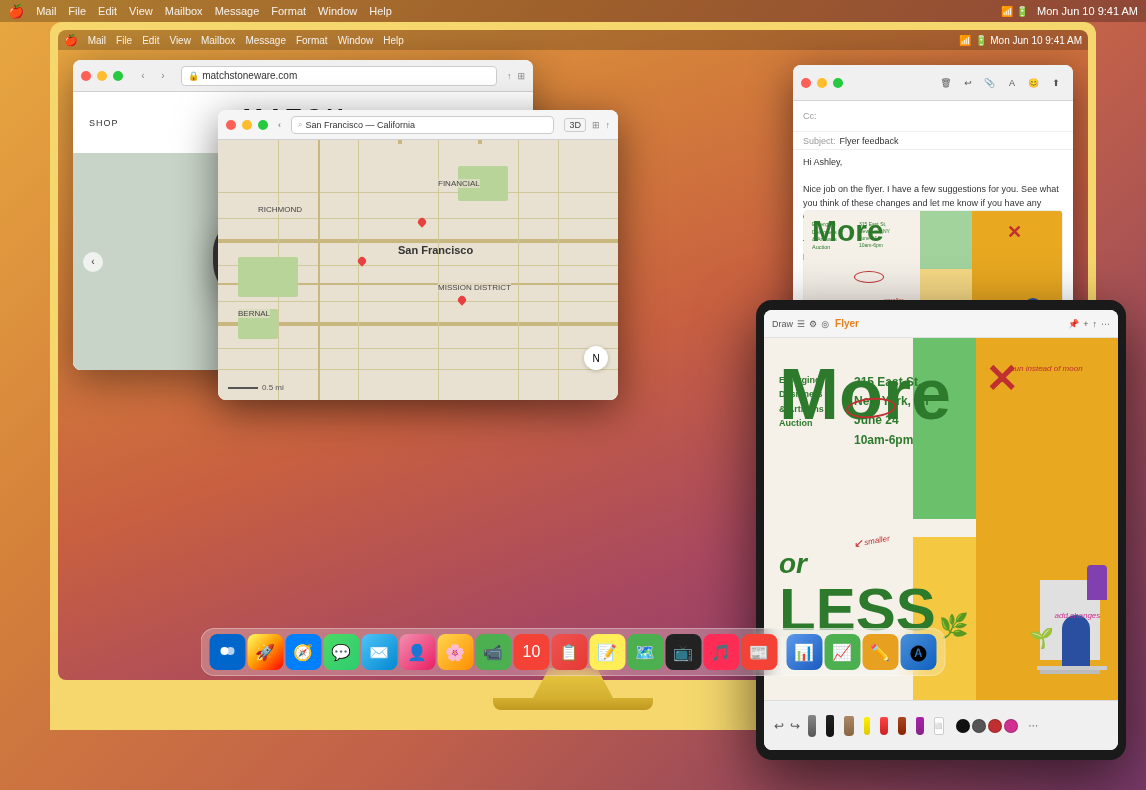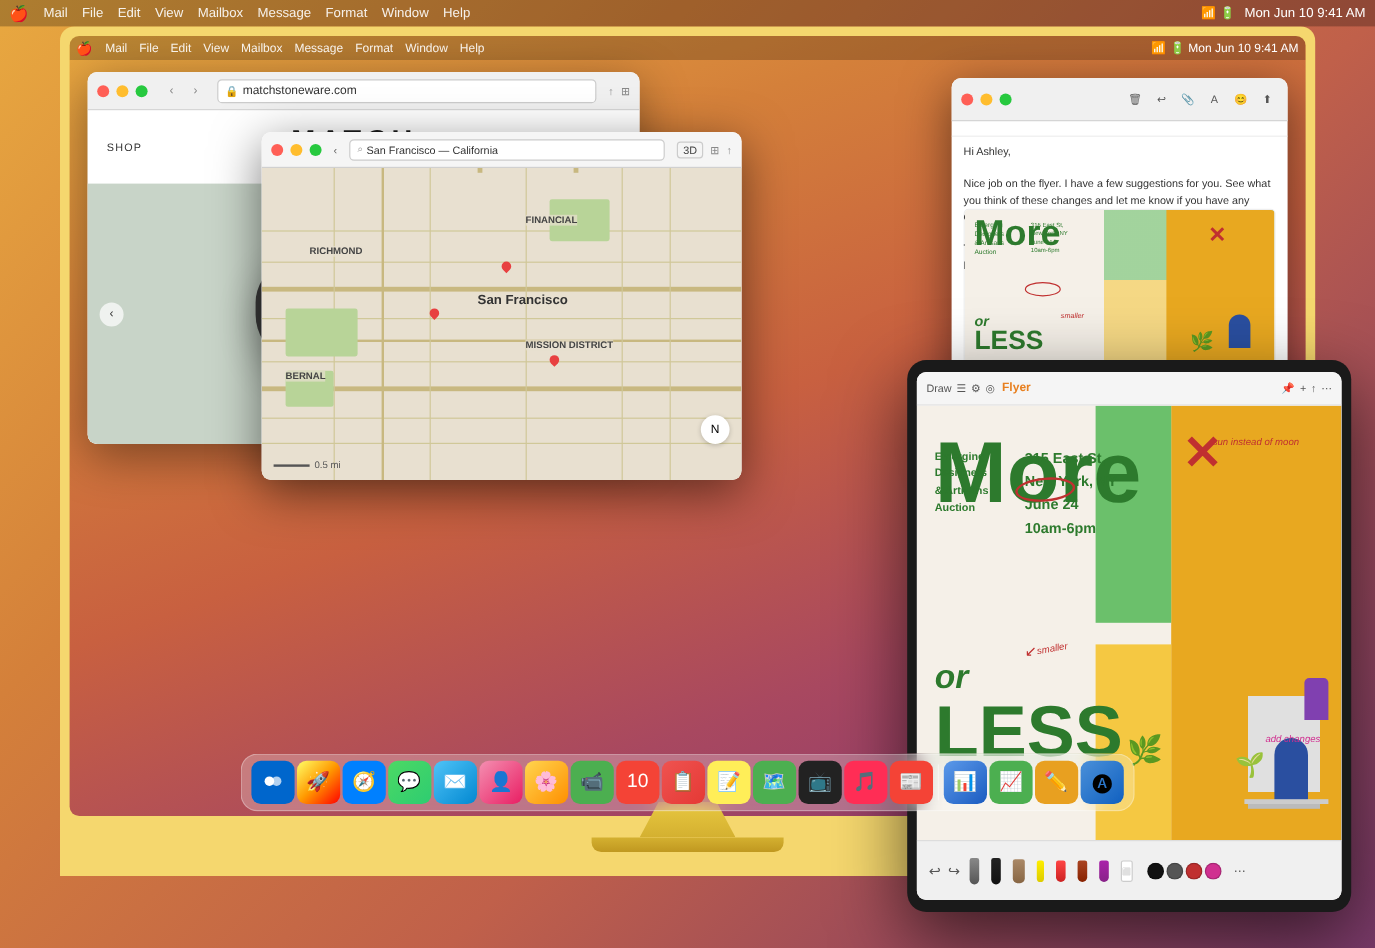--- a/index.html
+++ b/index.html
@@ -305,21 +305,21 @@
       background: #d4c8a8;
     }
     .map-road-major {
       background: #c8b880;
       height: 4px;
     }
     .map-label {
       position: absolute;
       font-size: 8px;
       color: #444;
-      font-weight: 700;
+      font-weight: 400;
       background: rgba(232,224,208,0.7);
     }
     .map-park {
       position: absolute;
       background: #b8d4a8;
       border-radius: 2px;
     }
     .map-compass {
       position: absolute;
       right: 10px;
@@ -792,20 +792,27 @@
         <div class="mail-toolbar-actions">
           <span class="mail-toolbar-btn">🗑</span>
           <span class="mail-toolbar-btn">↩</span>
           <span class="mail-toolbar-btn">📎</span>
           <span class="mail-toolbar-btn">A</span>
           <span class="mail-toolbar-btn">😊</span>
           <span class="mail-toolbar-btn">⬆</span>
         </div>
       </div>
       <div class="mail-fields">
+        <div class="mail-field-row">
+          <span class="mail-field-label">Cc:</span>
+        </div>
+      </div>
+      <div class="mail-subject-row">
+        <span class="mail-subject-label">Subject:</span>
+        <span class="mail-subject-value">Flyer feedback</span>
       </div>
       <div class="mail-body">
         <span style="white-space:pre-line;font-size:9px;line-height:1.5;">Hi Ashley,
 
 Nice job on the flyer. I have a few suggestions for you. See what you think of these changes and let me know if you have any other ideas.
 
 Thanks,
 Danny</span>
       </div>
 

